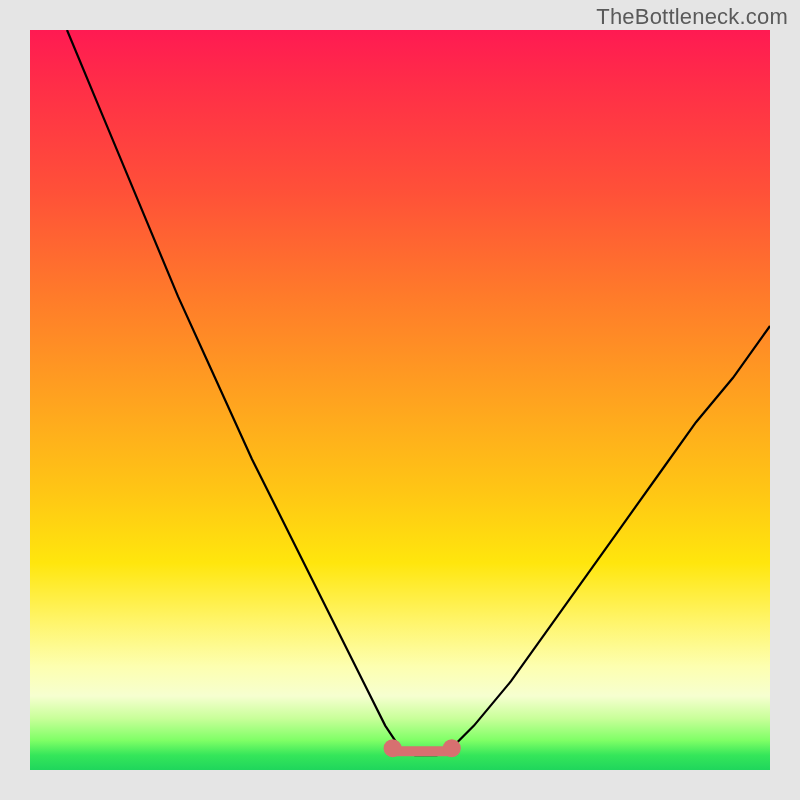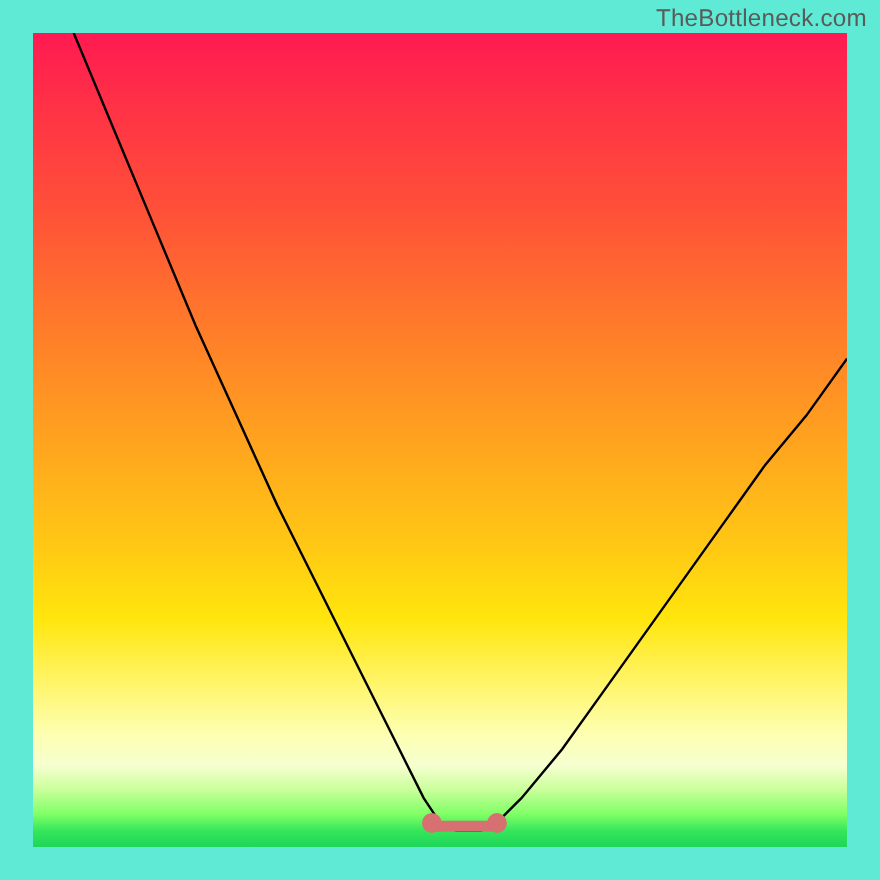--- a/index.html
+++ b/index.html
@@ -10,21 +10,21 @@
     background: #000;
     overflow: hidden;
     font-family: Arial, Helvetica, sans-serif;
   }
   .frame {
     position: absolute;
     left: 0;
     top: 0;
     width: 800px;
     height: 800px;
-    background: #5eead4;
+    background: #e5e5e5;
   }
   .plot {
     position: absolute;
     left: 30px;
     top: 30px;
     width: 740px;
     height: 740px;
     
     background: linear-gradient(to bottom,
       #ff1a52 0%,

